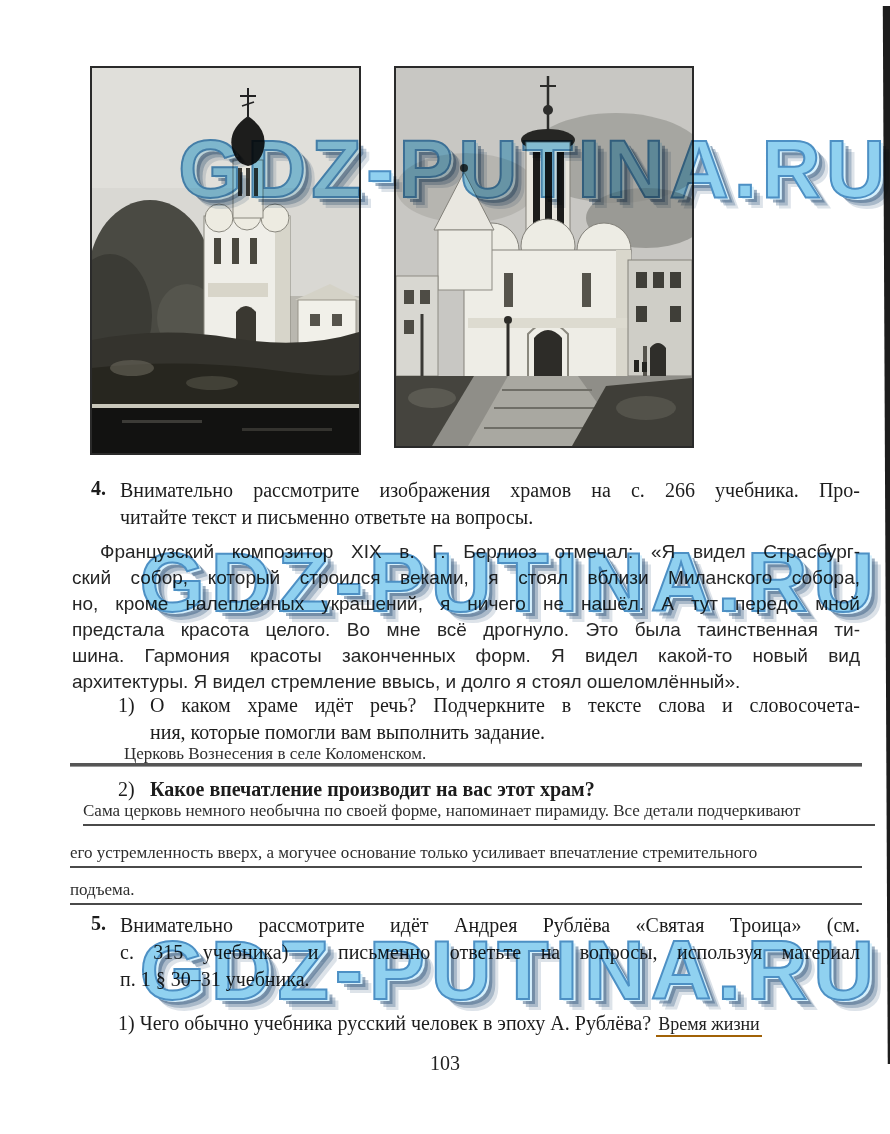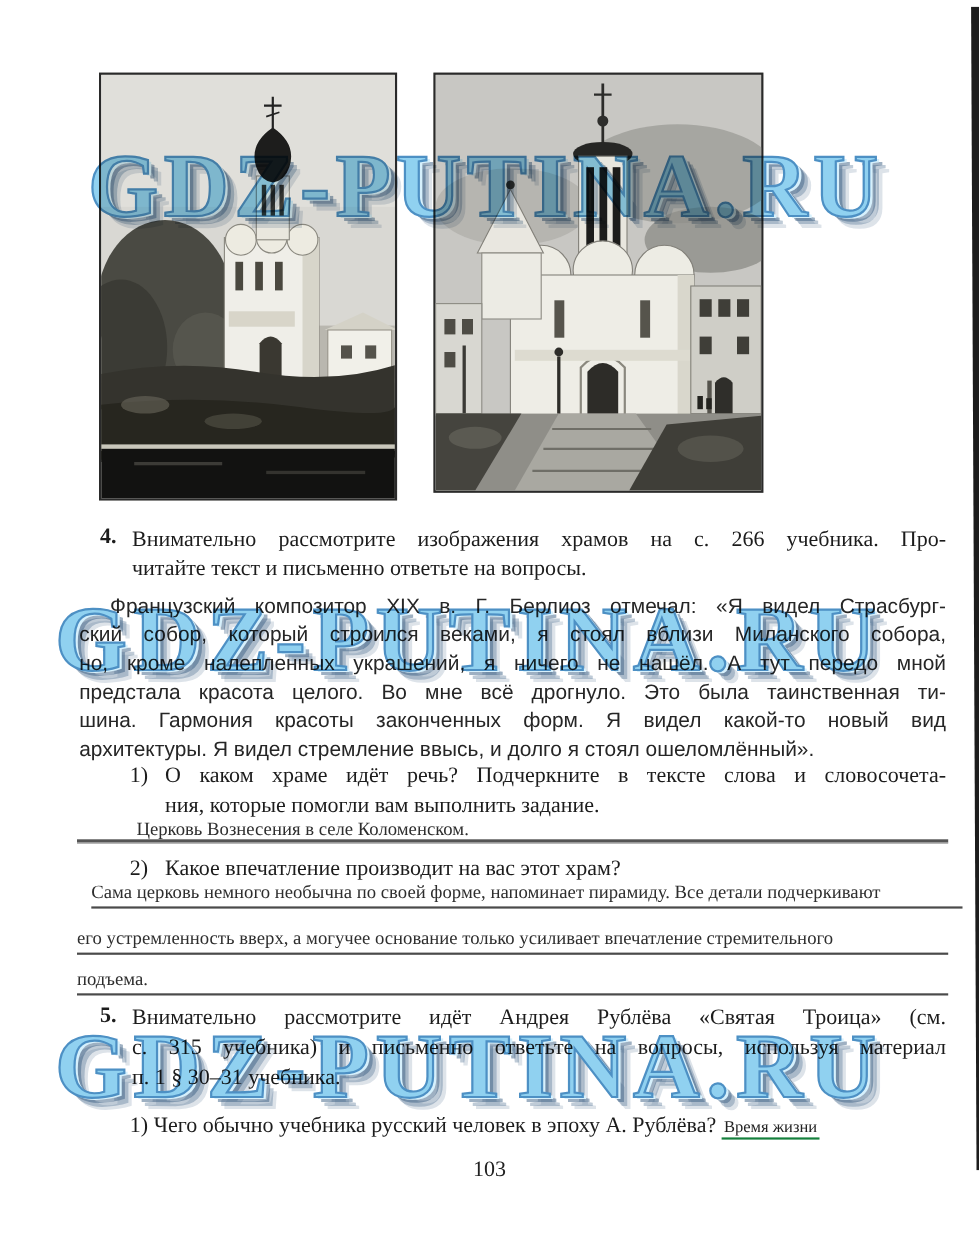--- a/index.html
+++ b/index.html
@@ -7,22 +7,22 @@
     position:relative;width:890px;height:1134px;background:#ffffff;
     font-family:"Liberation Serif",serif;color:#1c1c1c;overflow:hidden;
   }
   
   .photo{position:absolute;border:2px solid #2a2a2a;background:#d8d7d2;box-sizing:border-box;}
   .photo svg{display:block;width:100%;height:100%;}
   #photo-left{left:90px;top:66px;width:271px;height:389px;}
   #photo-right{left:394px;top:66px;width:300px;height:382px;}
   
   .wm{
-    position:absolute;text-align:left;white-space:nowrap;line-height:1;
-    font-family:Liberation Serif, serif;font-weight:bold;
+    position:absolute;text-align:right;white-space:nowrap;line-height:1;
+    font-family:Liberation Sans, sans-serif;font-weight:bold;
     color:#7cc9ee;-webkit-text-stroke:2px #2d7cba;
     text-shadow:3px 2px 0 #cfeefc,
                 6px 5px 0 rgba(27,69,112,.50),
                 9px 8px 0 rgba(27,69,112,.33),
                 12px 11px 0 rgba(27,69,112,.18);
     mix-blend-mode:multiply;opacity:.85;pointer-events:none;z-index:5;
   }
   #wm-top{left:80px;width:810px;top:128px;font-size:82px;letter-spacing:5px;}
   #wm-mid{left:50px;width:830px;top:540px;font-size:84px;letter-spacing:6px;}
   #wm-bot{left:50px;width:830px;top:928px;font-size:84px;letter-spacing:6px;}
@@ -35,21 +35,21 @@
     font-family:"Liberation Sans",sans-serif;font-size:19px;line-height:26px;color:#262626;
   }
   .quote .first{text-indent:28px;}
   .answer-text{font-size:17px;color:#2e2e2e;}
   .ans-line{
     position:absolute;font-size:17px;color:#2e2e2e;
     border-bottom:2px solid #4a4a4a;padding-bottom:3px;box-sizing:border-box;
   }
   .rule{position:absolute;border-top:3px solid #555;border-bottom:1px solid #999;height:0;}
   .inline-answer{
-    font-size:15px;color:#222;border-bottom:2px solid #15803d;padding:0 2px 1px 2px;
+    font-size:18px;color:#222;border-bottom:2px solid #a16207;padding:0 2px 1px 2px;
     white-space:nowrap;
   }
   #page-number{left:0;top:1052px;width:890px;text-align:center;font-size:20px;color:#222;}
   
   #scan-edge{
     position:absolute;right:0;top:6px;width:8px;height:1058px;background:#0a0a0a;
     clip-path:polygon(10% 0,100% 0,100% 100%,72% 100%);opacity:.92;z-index:6;
   }
 </style>
 </head>
@@ -190,21 +190,21 @@
 
   <div class="abs serif-block" style="left:118px;top:692px;">1)</div>
   <div class="abs serif-block" style="left:150px;top:692px;width:710px;">
     <div class="jl">О каком храме идёт речь? Подчеркните в тексте слова и словосочета-</div>
     <div>ния, которые помогли вам выполнить задание.</div>
   </div>
   <div class="abs answer-text" style="left:124px;top:744px;">Церковь Вознесения в селе Коломенском.</div>
   <div class="rule" style="left:70px;top:763px;width:792px;"></div>
 
   <div class="abs serif-block" style="left:118px;top:776px;">2)</div>
-  <div class="abs serif-block" style="left:150px;top:776px;width:710px;">Какое впечатление производит на вас этот храм?</div>
+  <div class="abs serif-block" style="left:150px;top:776px;width:710px;font-weight:bold;">Какое впечатление производит на вас этот храм?</div>
   <div class="ans-line" style="left:83px;top:801px;width:792px;">Сама церковь немного необычна по своей форме, напоминает пирамиду. Все детали подчеркивают</div>
   <div class="ans-line" style="left:70px;top:843px;width:792px;">его устремленность вверх, а могучее основание только усиливает впечатление стремительного</div>
   <div class="ans-line" style="left:70px;top:880px;width:792px;">подъема.</div>
 
   <div class="task-num abs" style="left:91px;top:912px;">5.</div>
   <div class="abs serif-block" style="left:120px;top:912px;width:740px;">
     <div class="jl">Внимательно рассмотрите идёт Андрея Рублёва «Святая Троица» (см.</div>
     <div class="jl">с. 315 учебника) и письменно ответьте на вопросы, используя материал</div>
     <div>п. 1 § 30–31 учебника.</div>
   </div>

